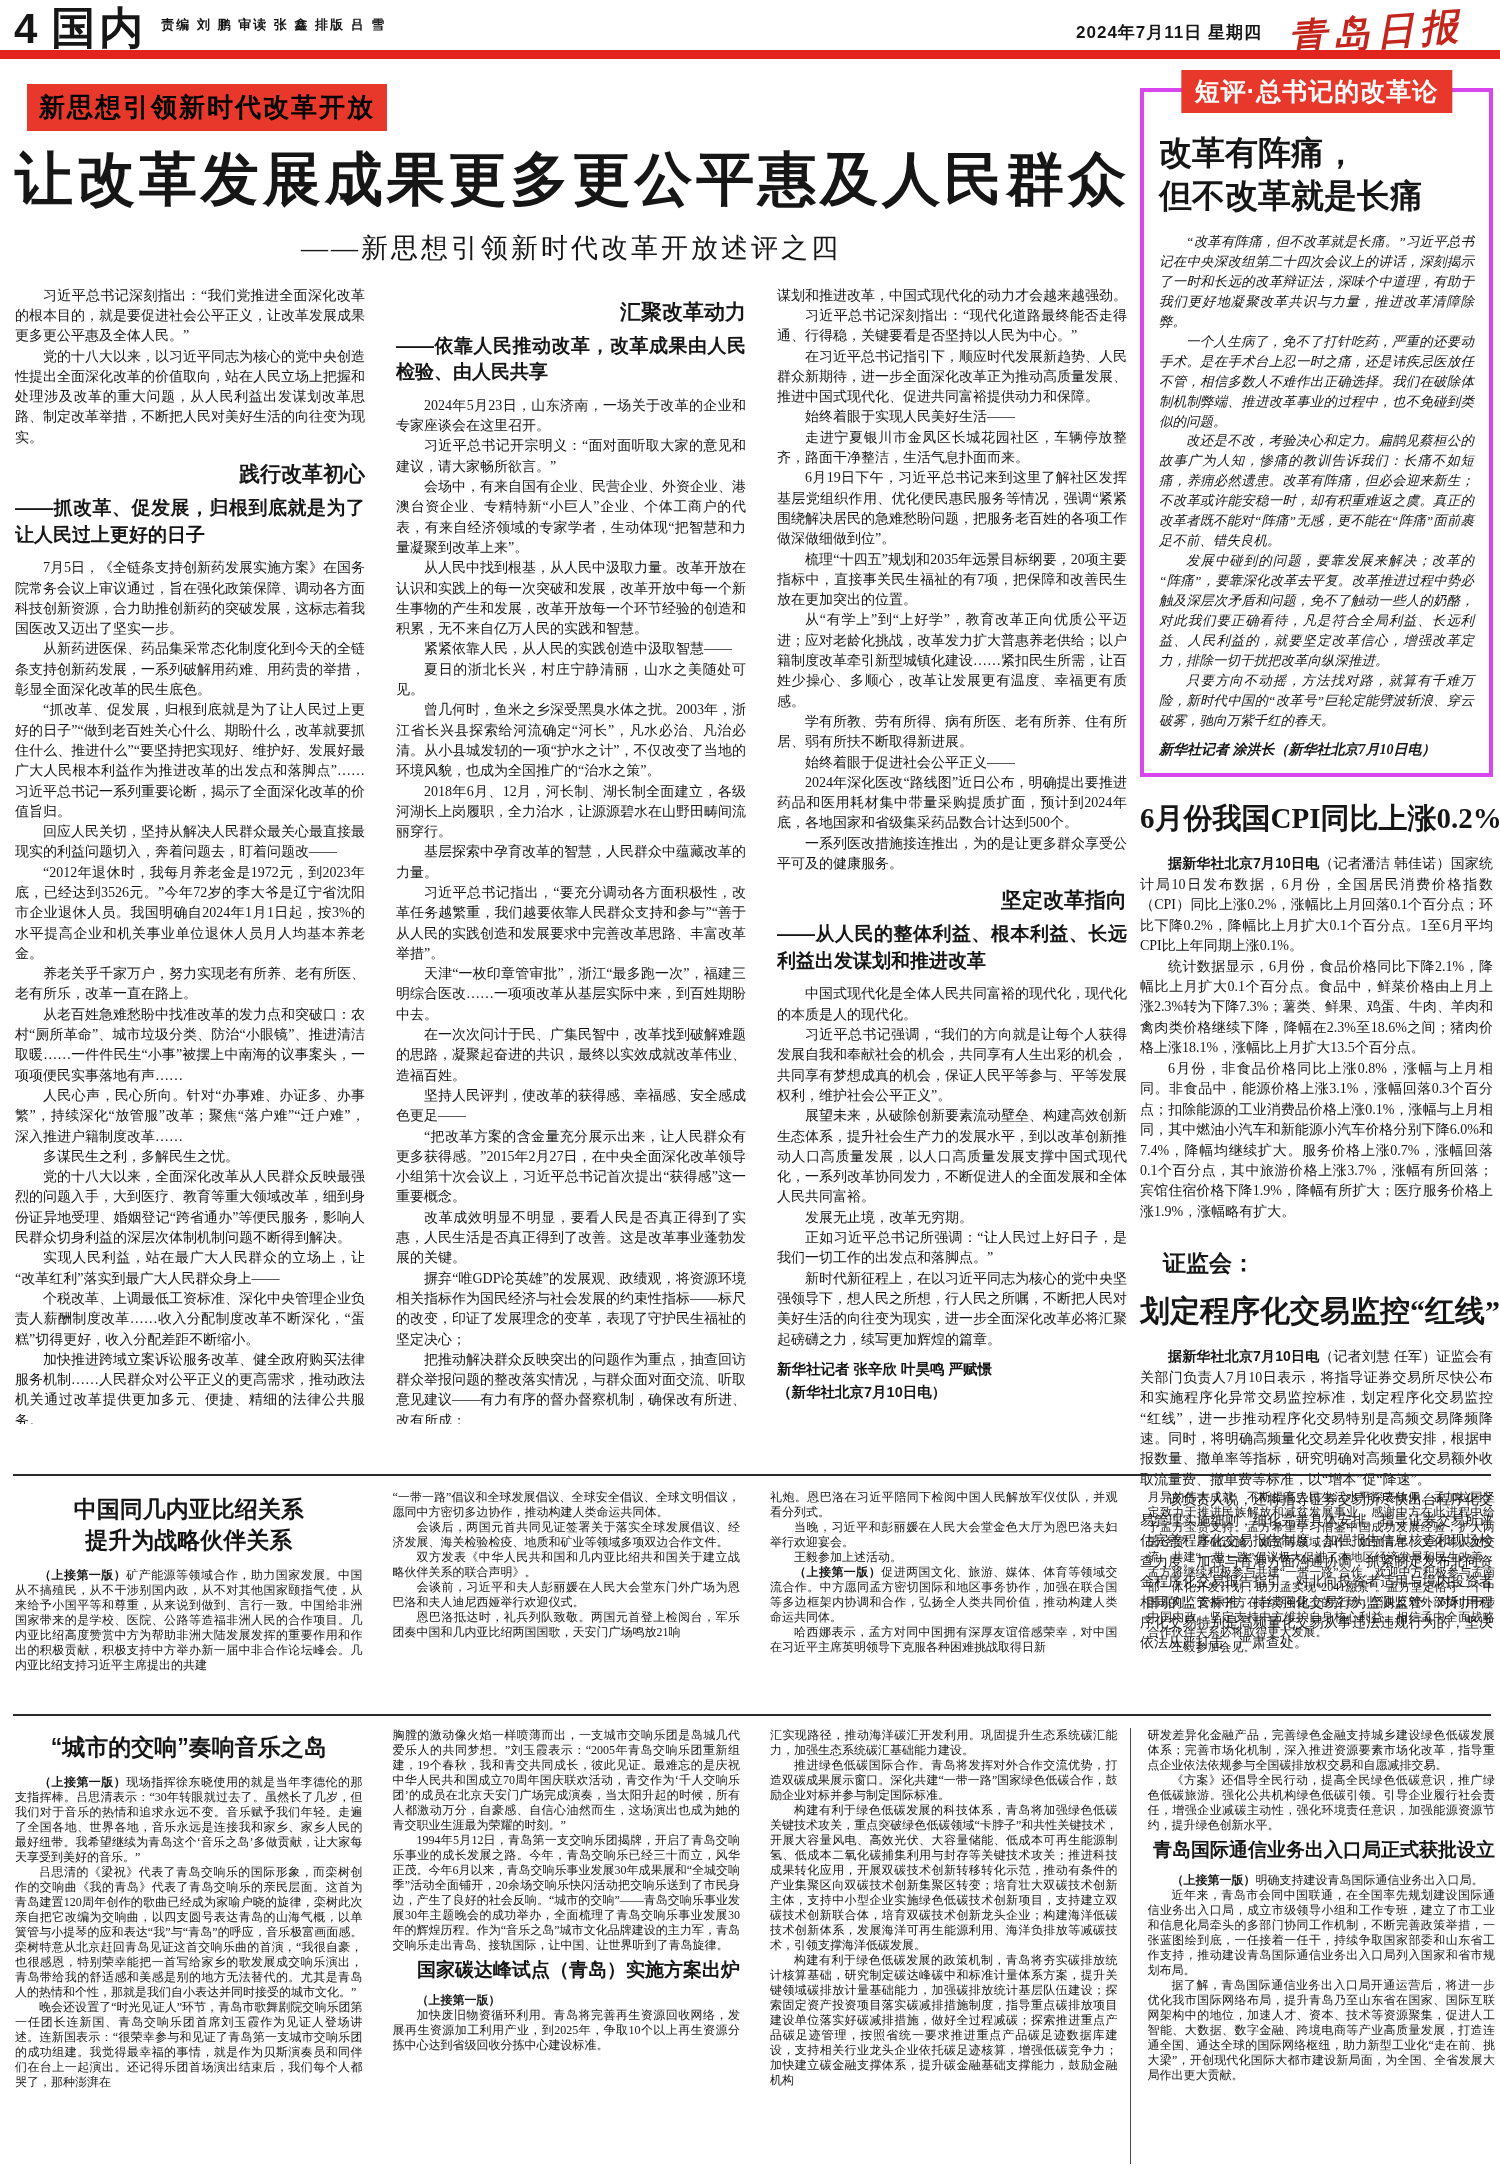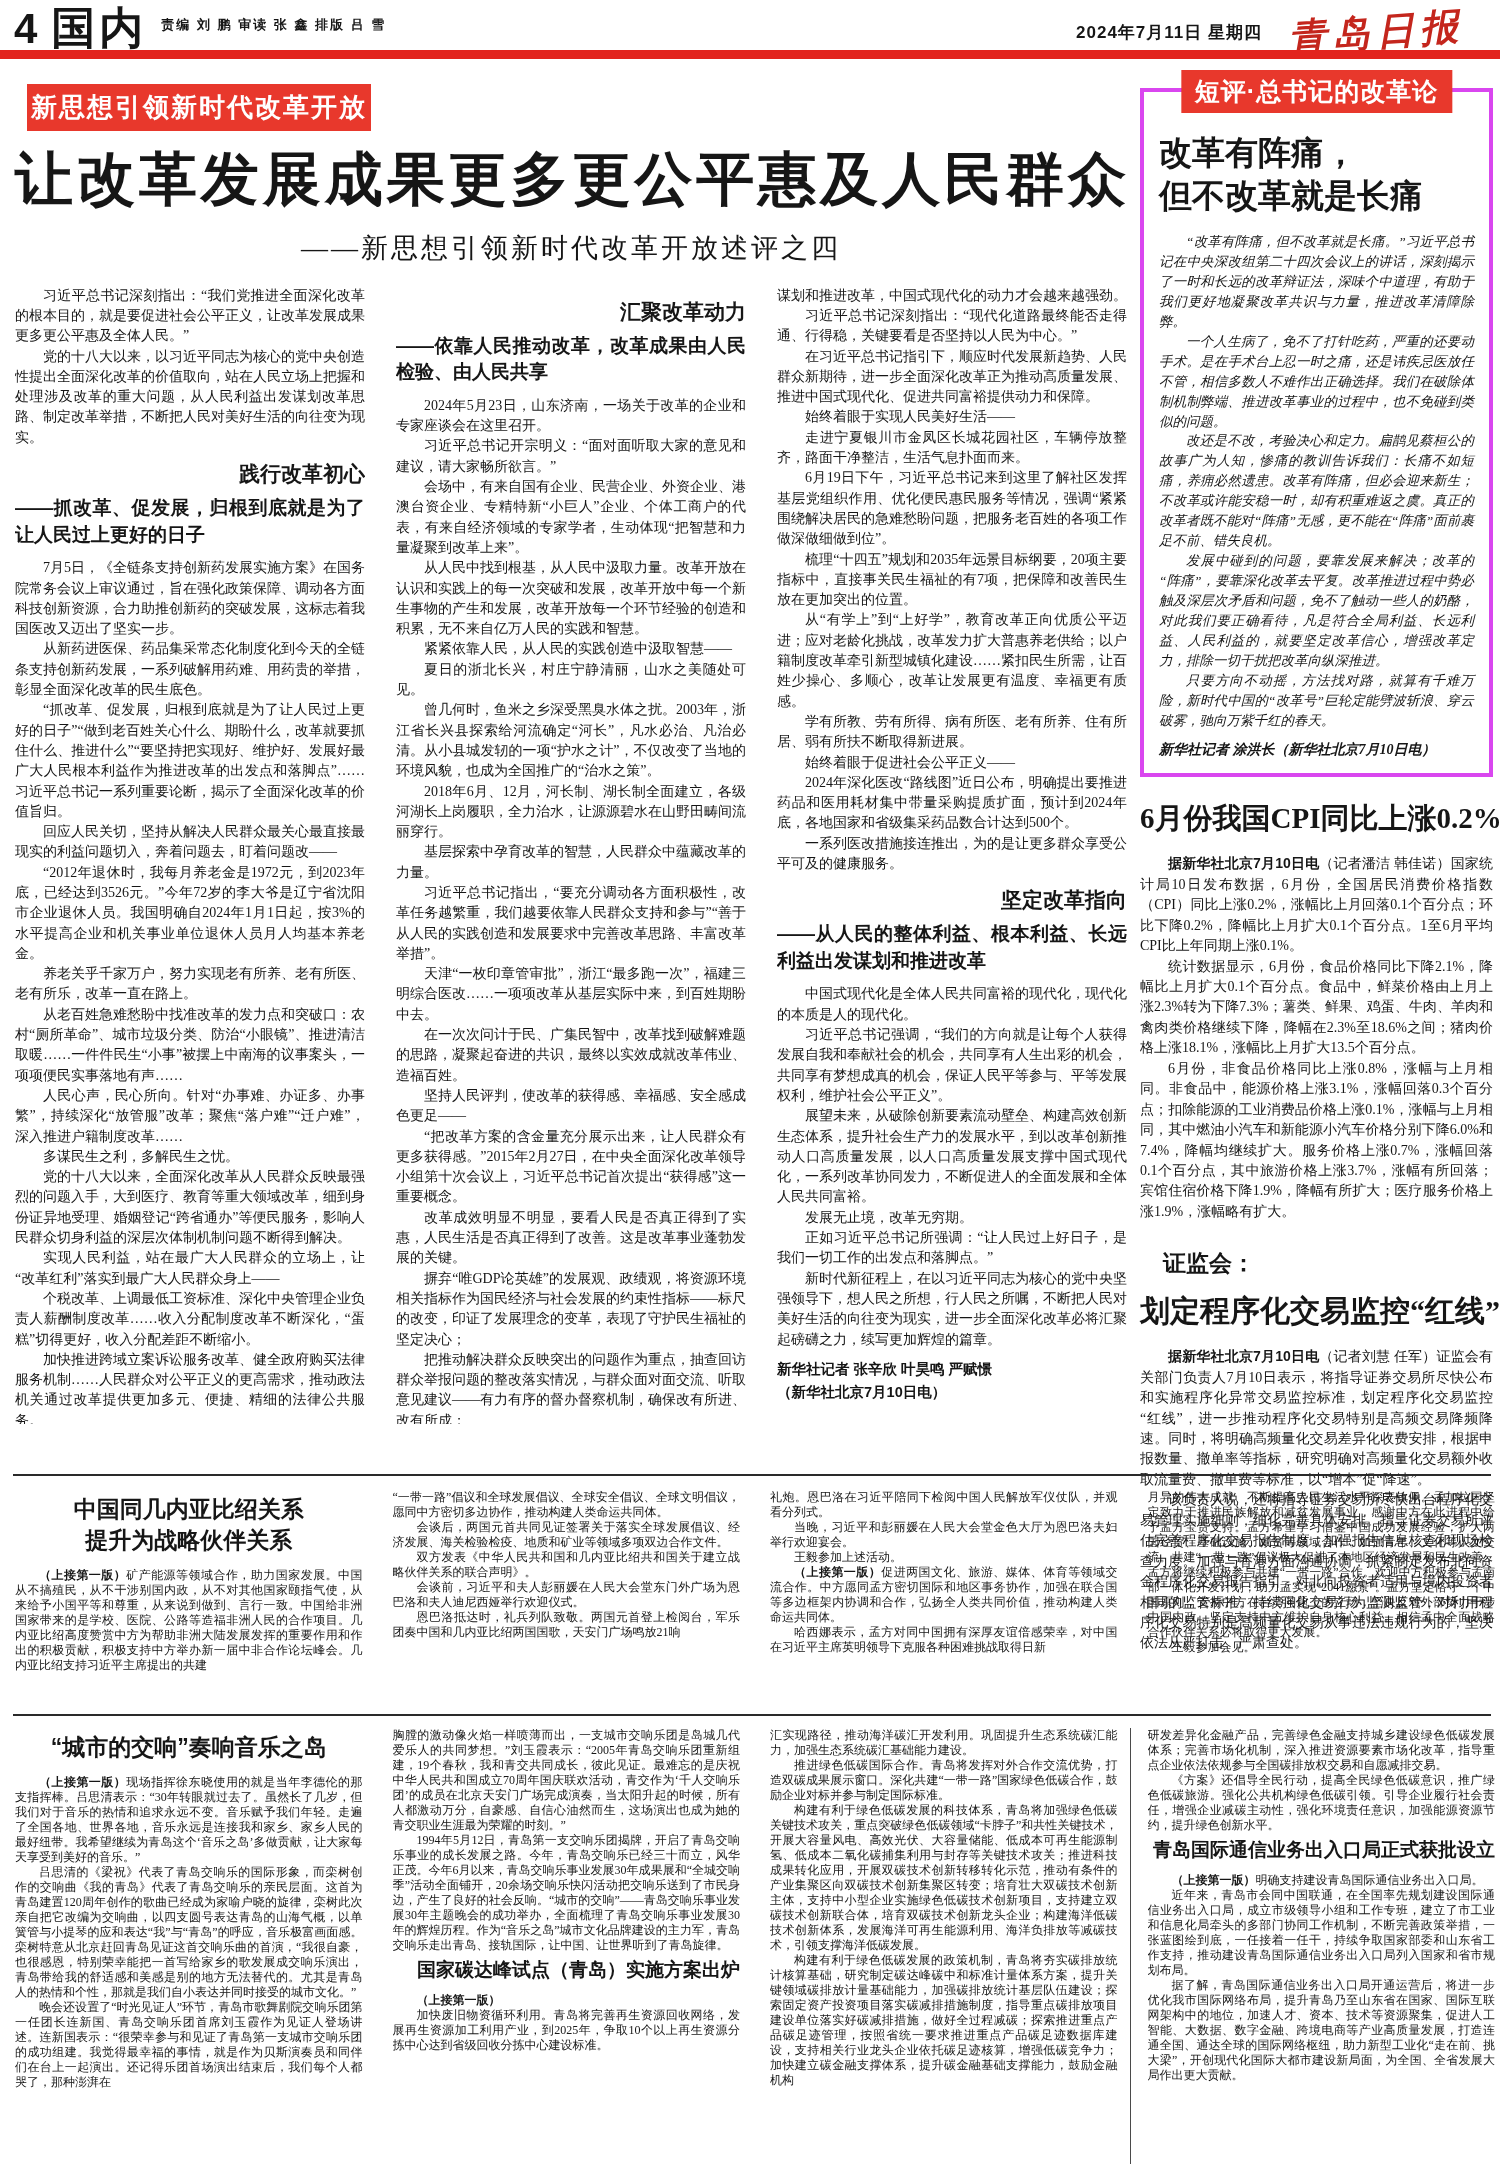--- a/index.html
+++ b/index.html
@@ -13,21 +13,21 @@
   .pnum{font-family:"Liberation Sans","DejaVu Sans",sans-serif;font-size:42px;font-weight:700;line-height:1}
   .psec{font-size:44px;font-weight:900;line-height:.95;letter-spacing:4px}
   .staff{font-family:"Liberation Sans","DejaVu Sans",sans-serif;font-size:13px;font-weight:700;letter-spacing:2px;padding-bottom:16px}
   .hdr-right{display:flex;align-items:flex-end;gap:26px}
   .pdate{font-family:"Liberation Sans","DejaVu Sans",sans-serif;font-size:17px;font-weight:700;letter-spacing:1px;padding-bottom:6px}
   .masthead{font-size:38px;font-weight:900;font-style:italic;color:#c4261d;letter-spacing:6px;transform:rotate(-4deg);display:inline-block;padding-right:26px;line-height:1}
   .redbar{position:absolute;top:50px;left:0;width:100%;height:9px;background:#e2241e}
 
   
   .lead{position:absolute;left:15px;top:84px;width:1112px}
-  .kicker{display:inline-block;background:#e8382c;color:#ffffff;font-family:"Liberation Sans","DejaVu Sans",sans-serif;font-size:26px;font-weight:700;letter-spacing:2px;padding:6px 4px;margin-left:12px}
+  .kicker{display:inline-block;background:#e8382c;color:#000000;font-family:"Liberation Sans","DejaVu Sans",sans-serif;font-size:26px;font-weight:700;letter-spacing:2px;padding:6px 12px;margin-left:12px}
   .headline{font-size:58px;font-weight:900;line-height:1.15;margin-top:16px;letter-spacing:1px;text-align:justify;text-align-last:justify;white-space:nowrap}
   .subhead{font-size:27px;text-align:center;letter-spacing:3px;margin:16px 0 20px;font-weight:500}
   .cols{display:flex;gap:31px;height:1138px;overflow:hidden}
   .col{width:350px;overflow:hidden}
   .col p{font-size:14px;line-height:1.45;text-align:justify;text-indent:2em}
   .sec-head{margin:12px 0 10px;font-family:"Liberation Sans","DejaVu Sans",sans-serif}
   .sec-head-title{text-align:right;font-size:21px;font-weight:700;margin-bottom:7px}
   .sec-head-sub{font-size:19px;font-weight:700;line-height:1.4;text-align:justify}
   .sig{font-family:"Liberation Sans","DejaVu Sans",sans-serif;font-weight:700;font-size:14.5px;margin-top:8px;padding-right:4px;line-height:1.6}
 

